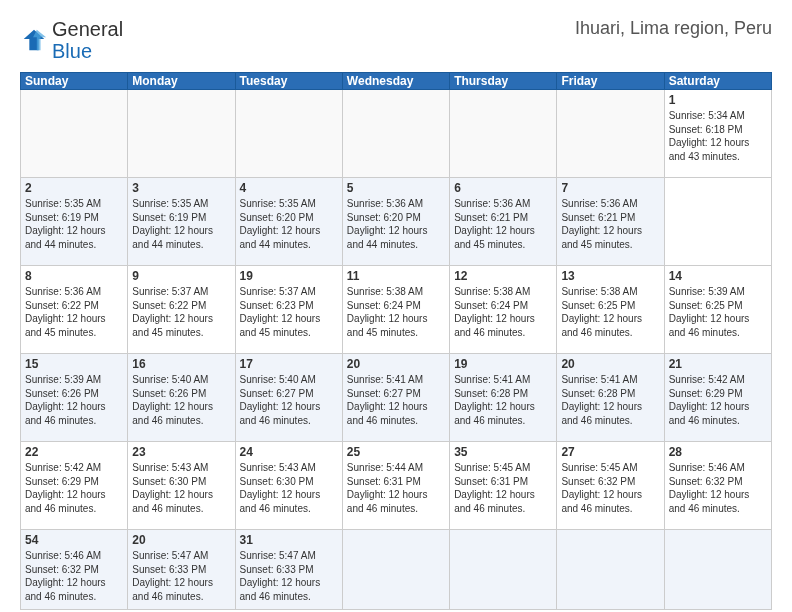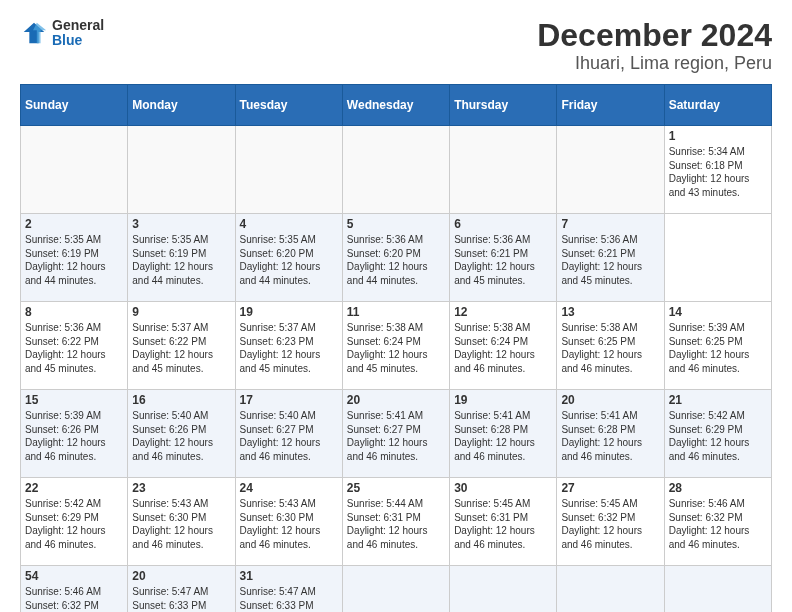--- a/index.html
+++ b/index.html
@@ -22,22 +22,22 @@
       justify-content: space-between;
       align-items: flex-start;
       margin-bottom: 10px;
     }
     .logo {
       display: flex;
       align-items: center;
       gap: 4px;
     }
     .logo-text {
-      font-size: 14px;
-      font-weight: bold;
+      font-size: 20px;
+      font-weight: normal;
       line-height: 1.1;
     }
     .logo-general { color: #333; }
     .logo-blue { color: #1a6bb5; }
     .logo-icon {
       width: 28px;
       height: 28px;
     }
     .title-block {
       text-align: right;
@@ -57,21 +57,21 @@
       border: 1px solid #ccc;
       border-collapse: collapse;
       width: 100%;
       table-layout: fixed;
     }
     .calendar th {
       background: #2a6db5;
       color: #fff;
       font-size: 12px;
       font-weight: bold;
-      padding: 13px 4px;
+      padding: 1px 4px;
       border: 1px solid #1a5a9a;
       text-align: left;
     }
     .calendar td {
       border: 1px solid #ccc;
       vertical-align: top;
       padding: 3px 4px;
       font-size: 9.5px;
       color: #333;
       height: 88px;
@@ -106,21 +106,20 @@
       <svg class="logo-icon" viewBox="0 0 30 30" xmlns="http://www.w3.org/2000/svg">
         <polygon points="15,4 26,14 20,14 20,26 10,26 10,14 4,14" fill="#1a6bb5"></polygon>
         <polygon points="18,4 28,12 22,12 22,26 18,26 18,12 14,12" fill="#4da6e0" opacity="0.7"></polygon>
       </svg>
       <div class="logo-text">
         <span class="logo-general">General</span><br>
         <span class="logo-blue">Blue</span>
       </div>
     </div>
     <div class="title-block">
-      <div class="month-title">December 2024</div>
       <div class="location">Ihuari, Lima region, Peru</div>
     </div>
   </div>
 
   <table class="calendar">
     <thead>
       <tr>
         <th>Sunday</th>
         <th>Monday</th>
         <th>Tuesday</th>
@@ -189,21 +188,21 @@
         </tr>
         <tr>
           <td><span class="day-num">22</span>
           <span class="day-info">Sunrise: 5:42 AM<br>Sunset: 6:29 PM<br>Daylight: 12 hours and 46 minutes.</span></td>
           <td><span class="day-num">23</span>
           <span class="day-info">Sunrise: 5:43 AM<br>Sunset: 6:30 PM<br>Daylight: 12 hours and 46 minutes.</span></td>
           <td><span class="day-num">24</span>
           <span class="day-info">Sunrise: 5:43 AM<br>Sunset: 6:30 PM<br>Daylight: 12 hours and 46 minutes.</span></td>
           <td><span class="day-num">25</span>
           <span class="day-info">Sunrise: 5:44 AM<br>Sunset: 6:31 PM<br>Daylight: 12 hours and 46 minutes.</span></td>
-          <td><span class="day-num">30</span>
+          <td><span class="day-num">35</span>
           <span class="day-info">Sunrise: 5:45 AM<br>Sunset: 6:31 PM<br>Daylight: 12 hours and 46 minutes.</span></td>
           <td><span class="day-num">27</span>
           <span class="day-info">Sunrise: 5:45 AM<br>Sunset: 6:32 PM<br>Daylight: 12 hours and 46 minutes.</span></td>
           <td><span class="day-num">28</span>
           <span class="day-info">Sunrise: 5:46 AM<br>Sunset: 6:32 PM<br>Daylight: 12 hours and 46 minutes.</span></td>
         </tr>
         <tr class="row-shaded">
           <td><span class="day-num">54</span>
           <span class="day-info">Sunrise: 5:46 AM<br>Sunset: 6:32 PM<br>Daylight: 12 hours and 46 minutes.</span></td>
           <td><span class="day-num">20</span>

